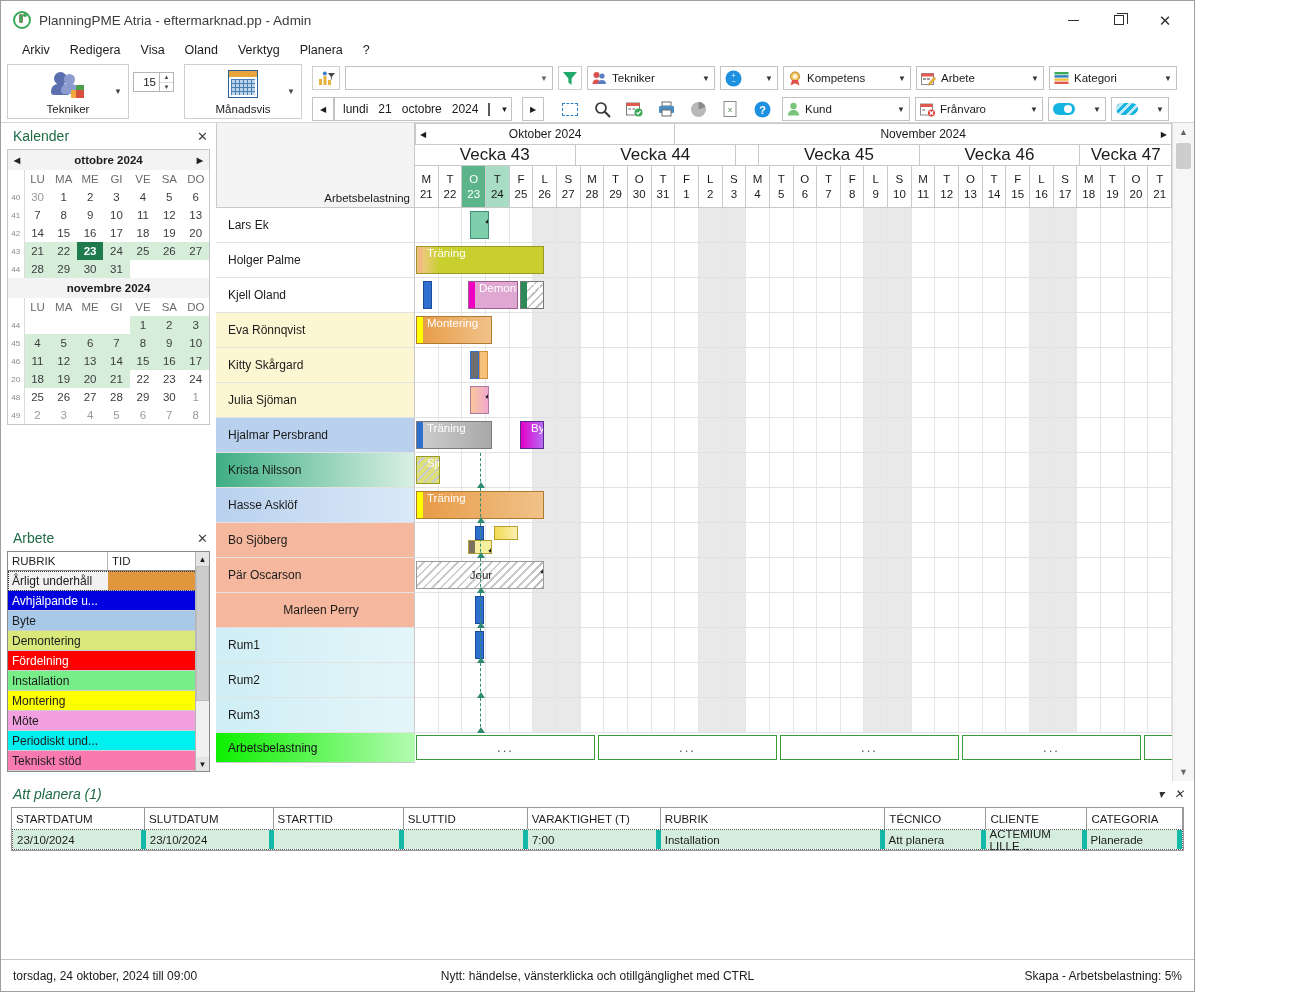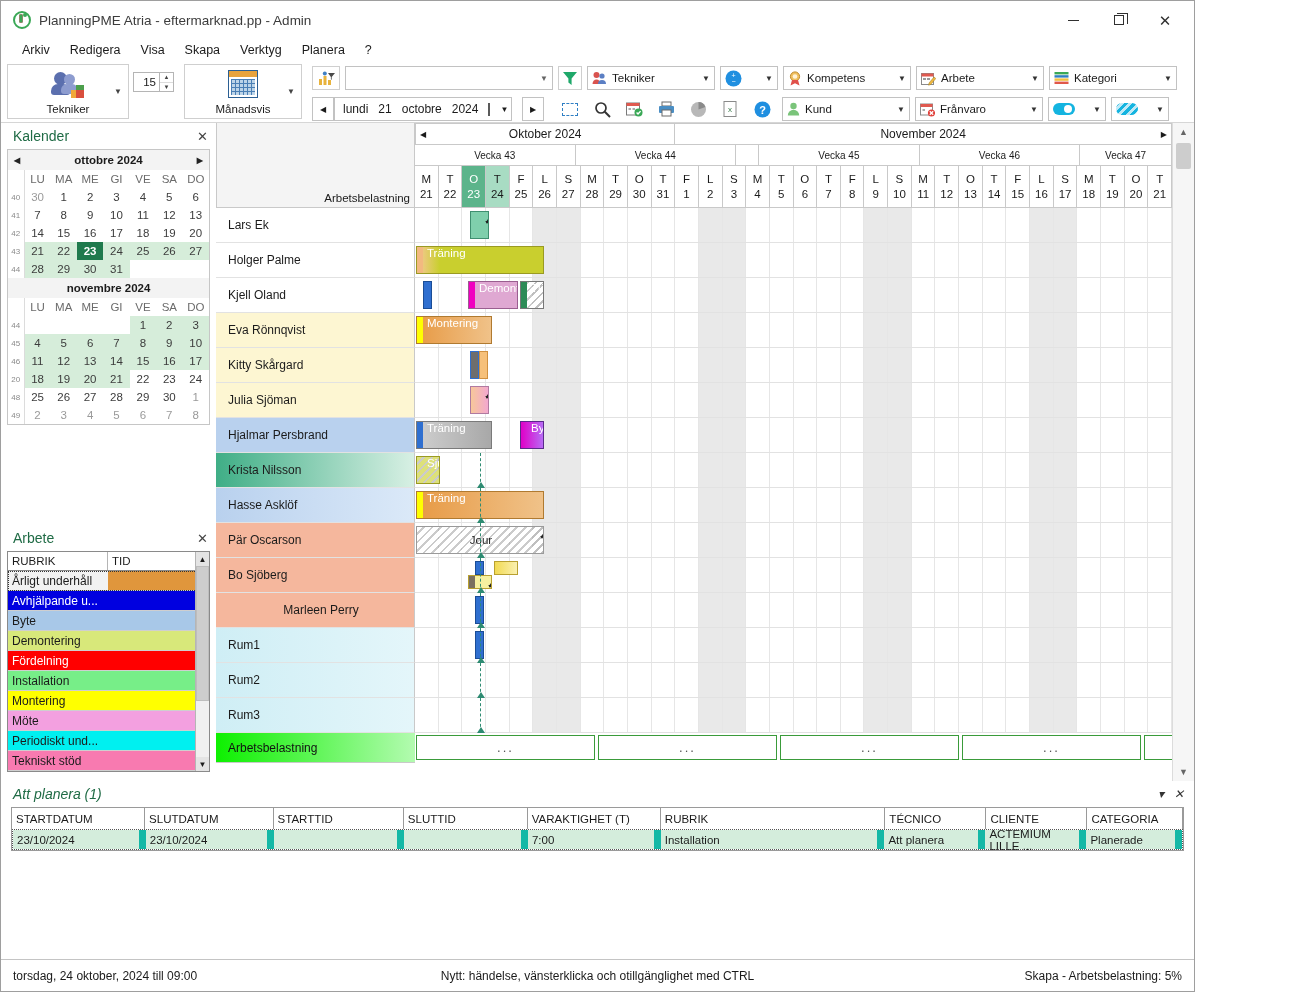--- a/index.html
+++ b/index.html
@@ -123,21 +123,21 @@
   .sortbtn { width:30px; height:20px; border:1px solid #c2c2c2; background:#fff; display:flex;align-items:center;justify-content:center;gap:2px;font-size:10px;}
   .gt-input { width:62px; height:20px; border:1px solid #9a9a9a; background:#fff;}
 
   .grid-head { position:absolute; left:0; right:22px; top:0; height:85px; }
   .hdr-month { position:absolute; left:199px; right:0; top:0; height:22px; display:flex; }
   .mcell { border:1px solid #c9c9c9; border-left:none; height:22px; display:flex; align-items:center; justify-content:center; font-size:12px; background:#fff; position:relative;}
   .mcell:first-child{border-left:1px solid #c9c9c9;}
   .mcell .l-arr{position:absolute;left:4px;font-size:8px;}
   .mcell .r-arr{position:absolute;right:4px;font-size:8px;}
   .hdr-week { position:absolute; left:199px; right:0; top:22px; height:21px; display:flex; }
-  .wcell { border:1px solid #c9c9c9; border-left:none; border-top:none; height:21px; display:flex;align-items:center;justify-content:center;font-size:10px;background:#fff;}
+  .wcell { border:1px solid #c9c9c9; border-left:none; border-top:none; height:21px; display:flex;align-items:center;justify-content:center;font-size:17px;background:#fff;}
   .hdr-day { position:absolute; left:0; right:0; top:43px; height:42px; display:flex; }
   .lbl-col { width:199px; border:1px solid #c9c9c9; border-top:none; background:#f4f4f4; display:flex; align-items:flex-end; justify-content:flex-end; padding:0 4px 3px 0; font-size:11.5px;}
   .dcell { width:26px; border-right:1px solid #c9c9c9; border-bottom:1px solid #c9c9c9; background:#fff; display:flex; flex-direction:column; align-items:center; justify-content:center; font-size:11.5px; gap:3px;}
   .dcell.today { background:#5cb48b; color:#fff; }
   .dcell.nextday { background:#a8dcc3; }
 
   .rows-area { position:absolute; left:0; right:22px; top:85px; bottom:0; overflow:hidden; }
   .grow { height:35px; display:flex; position:relative; }
   .grow .name { width:199px; border-right:1px solid #c9c9c9; border-bottom:1px solid #e2e2e2; display:flex; align-items:center; padding-left:12px; font-size:12px;}
   .grow .lanes { position:relative; flex:1; border-bottom:1px solid #e2e2e2; }
@@ -165,21 +165,21 @@
   .vscroll .thumb{position:absolute;left:3px;right:3px;top:20px;height:26px;background:#cdcdcd;border-radius:2px;}
 
   
   .bottom-dock { position:absolute; left:0; right:0; bottom:32px; height:178px; background:#fff; }
   .bd-head { height:26px; display:flex; align-items:center; padding:0 10px 0 12px;font-style:italic;}
   .bd-head .t { font-size:14px; color:#1f6b45; }
   .bd-head .ctl { margin-left:auto; display:flex; gap:10px; font-size:12px; color:#333;}
   .bd-table { margin:0 10px; border:1px solid #9a9a9a; }
   .bd-tr { display:flex; height:21px; }
   .bd-th { border-right:1px solid #9a9a9a; font-size:11.5px; padding-left:4px; display:flex; align-items:center; background:#fff;}
-  .bd-td { border-right:7px solid #14b8a6; font-size:11.5px; padding-left:4px; display:flex; align-items:center; background:#d4eddc;}
+  .bd-td { border-right:5px solid #14b8a6; font-size:11.5px; padding-left:4px; display:flex; align-items:center; background:#d4eddc;}
   .bd-row-sel { border:1px dotted #555; }
 
   
   .statusbar { position:absolute; left:0; right:0; bottom:0; height:32px; border-top:1px solid #c4c4c4; display:flex; align-items:center; font-size:12px; }
   .sb-l { padding-left:12px; }
   .sb-c { position:absolute; left:50%; transform:translateX(-50%); }
   .sb-r { margin-left:auto; padding-right:12px; }
 
   .rot-ic { position:absolute; width:14px; height:13px; }
 </style>
@@ -203,21 +203,21 @@
           <i class="gl-max"></i>
         </div>
       <div class="win-btn gl-close">✕</div>
     </div>
   </div>
 
   <div class="menubar">
     <div class="menu-item">Arkiv</div>
     <div class="menu-item">Redigera</div>
     <div class="menu-item">Visa</div>
-    <div class="menu-item">Skapa</div>
+    <div class="menu-item">Oland</div>
     <div class="menu-item">Verktyg</div>
     <div class="menu-item">Planera</div>
     <div class="menu-item">?</div>
   </div>
 
   <div class="ribbon">
 
     <div class="big-btn">
       <div class="people-ic">
         <div class="p1"></div>
@@ -1225,20 +1225,74 @@
                 </div>
                 <div class="bar" style="left: 1px; width: 128px; background: linear-gradient(to right, rgb(231, 154, 69), rgb(240, 194, 137)); border-color: rgb(176, 122, 48);">
                   <span class="stripe" style="background:#ffff00"></span>
                   <span class="txt" style="">Träning</span>
                 </div>
                 <div class="vline" style="left: 65px; border-bottom: none;"></div>
               </div>
             </div>
             <div class="grow">
               <div class="name" style="background: rgb(245, 183, 157);">
+                <span>Bo Sjöberg</span>
+              </div>
+              <div class="lanes">
+                <div class="lane-cells">
+                  <div class="lc"></div>
+                  <div class="lc"></div>
+                  <div class="lc"></div>
+                  <div class="lc"></div>
+                  <div class="lc"></div>
+                  <div class="lc we"></div>
+                  <div class="lc we"></div>
+                  <div class="lc"></div>
+                  <div class="lc"></div>
+                  <div class="lc"></div>
+                  <div class="lc"></div>
+                  <div class="lc"></div>
+                  <div class="lc we"></div>
+                  <div class="lc we"></div>
+                  <div class="lc"></div>
+                  <div class="lc"></div>
+                  <div class="lc"></div>
+                  <div class="lc"></div>
+                  <div class="lc"></div>
+                  <div class="lc we"></div>
+                  <div class="lc we"></div>
+                  <div class="lc"></div>
+                  <div class="lc"></div>
+                  <div class="lc"></div>
+                  <div class="lc"></div>
+                  <div class="lc"></div>
+                  <div class="lc we"></div>
+                  <div class="lc we"></div>
+                  <div class="lc"></div>
+                  <div class="lc"></div>
+                  <div class="lc"></div>
+                  <div class="lc"></div>
+                </div>
+                <div class="bar" style="left: 60px; width: 9px; background: rgb(47, 111, 208); border-color: rgb(27, 77, 150); top: 3px; height: 14px;"></div>
+                <div class="bar" style="left: 79px; width: 24px; background: linear-gradient(to right, rgb(242, 218, 82), rgb(250, 240, 176)); border-color: rgb(184, 160, 48); top: 3px; height: 14px;"></div>
+                <div class="bar" style="left: 53px; width: 24px; background: rgb(245, 240, 160); border-color: rgb(184, 160, 48); top: 17px; height: 14px;">
+                  <span class="stripe" style="background:#7a7060"></span>
+                  <span style="position:absolute;right:3px;top:4px;">
+                    <svg class="rot-ic" viewBox="0 0 14 13">
+                      <path d="M2 7 a5 5 0 1 1 2 4" fill="none" stroke="#222" stroke-width="1.3"></path>
+                      <path d="M0.3 5 L3.6 5 L2 8 Z" fill="#222"></path>
+                      <path d="M13.7 8 L10.4 8 L12 5 Z" fill="#222"></path>
+                    </svg>
+                  </span>
+                </div>
+                <div class="vline" style="left: 65px; border-bottom: none;"></div>
+              </div>
+            </div>
+            <div class="grow">
+              <div class="name" style="background: rgb(245, 183, 157);">
                 <span>Pär Oscarson</span>
               </div>
               <div class="lanes">
                 <div class="lane-cells">
                   <div class="lc"></div>
                   <div class="lc"></div>
                   <div class="lc"></div>
                   <div class="lc"></div>
                   <div class="lc"></div>
                   <div class="lc we"></div>
@@ -1274,74 +1328,20 @@
                   <span style="position:absolute;right:3px;top:4px;">
                     <svg class="rot-ic" viewBox="0 0 14 13">
                       <path d="M2 7 a5 5 0 1 1 2 4" fill="none" stroke="#222" stroke-width="1.3"></path>
                       <path d="M0.3 5 L3.6 5 L2 8 Z" fill="#222"></path>
                       <path d="M13.7 8 L10.4 8 L12 5 Z" fill="#222"></path>
                     </svg>
                   </span>
                 </div>
                 <div class="bar" style="left: 781px; width: 22px; background: repeating-linear-gradient(135deg, rgb(255, 255, 255) 0px, rgb(255, 255, 255) 4px, rgba(150, 150, 150, 0.4) 4px, rgba(150, 150, 150, 0.4) 6px); border-color: rgb(154, 154, 154);">
                   <span style="position:absolute;right:3px;top:5px;">
-                    <svg class="rot-ic" viewBox="0 0 14 13">
-                      <path d="M2 7 a5 5 0 1 1 2 4" fill="none" stroke="#222" stroke-width="1.3"></path>
-                      <path d="M0.3 5 L3.6 5 L2 8 Z" fill="#222"></path>
-                      <path d="M13.7 8 L10.4 8 L12 5 Z" fill="#222"></path>
-                    </svg>
-                  </span>
-                </div>
-                <div class="vline" style="left: 65px; border-bottom: none;"></div>
-              </div>
-            </div>
-            <div class="grow">
-              <div class="name" style="background: rgb(245, 183, 157);">
-                <span>Bo Sjöberg</span>
-              </div>
-              <div class="lanes">
-                <div class="lane-cells">
-                  <div class="lc"></div>
-                  <div class="lc"></div>
-                  <div class="lc"></div>
-                  <div class="lc"></div>
-                  <div class="lc"></div>
-                  <div class="lc we"></div>
-                  <div class="lc we"></div>
-                  <div class="lc"></div>
-                  <div class="lc"></div>
-                  <div class="lc"></div>
-                  <div class="lc"></div>
-                  <div class="lc"></div>
-                  <div class="lc we"></div>
-                  <div class="lc we"></div>
-                  <div class="lc"></div>
-                  <div class="lc"></div>
-                  <div class="lc"></div>
-                  <div class="lc"></div>
-                  <div class="lc"></div>
-                  <div class="lc we"></div>
-                  <div class="lc we"></div>
-                  <div class="lc"></div>
-                  <div class="lc"></div>
-                  <div class="lc"></div>
-                  <div class="lc"></div>
-                  <div class="lc"></div>
-                  <div class="lc we"></div>
-                  <div class="lc we"></div>
-                  <div class="lc"></div>
-                  <div class="lc"></div>
-                  <div class="lc"></div>
-                  <div class="lc"></div>
-                </div>
-                <div class="bar" style="left: 60px; width: 9px; background: rgb(47, 111, 208); border-color: rgb(27, 77, 150); top: 3px; height: 14px;"></div>
-                <div class="bar" style="left: 79px; width: 24px; background: linear-gradient(to right, rgb(242, 218, 82), rgb(250, 240, 176)); border-color: rgb(184, 160, 48); top: 3px; height: 14px;"></div>
-                <div class="bar" style="left: 53px; width: 24px; background: rgb(245, 240, 160); border-color: rgb(184, 160, 48); top: 17px; height: 14px;">
-                  <span class="stripe" style="background:#7a7060"></span>
-                  <span style="position:absolute;right:3px;top:4px;">
                     <svg class="rot-ic" viewBox="0 0 14 13">
                       <path d="M2 7 a5 5 0 1 1 2 4" fill="none" stroke="#222" stroke-width="1.3"></path>
                       <path d="M0.3 5 L3.6 5 L2 8 Z" fill="#222"></path>
                       <path d="M13.7 8 L10.4 8 L12 5 Z" fill="#222"></path>
                     </svg>
                   </span>
                 </div>
                 <div class="vline" style="left: 65px; border-bottom: none;"></div>
               </div>
             </div>

